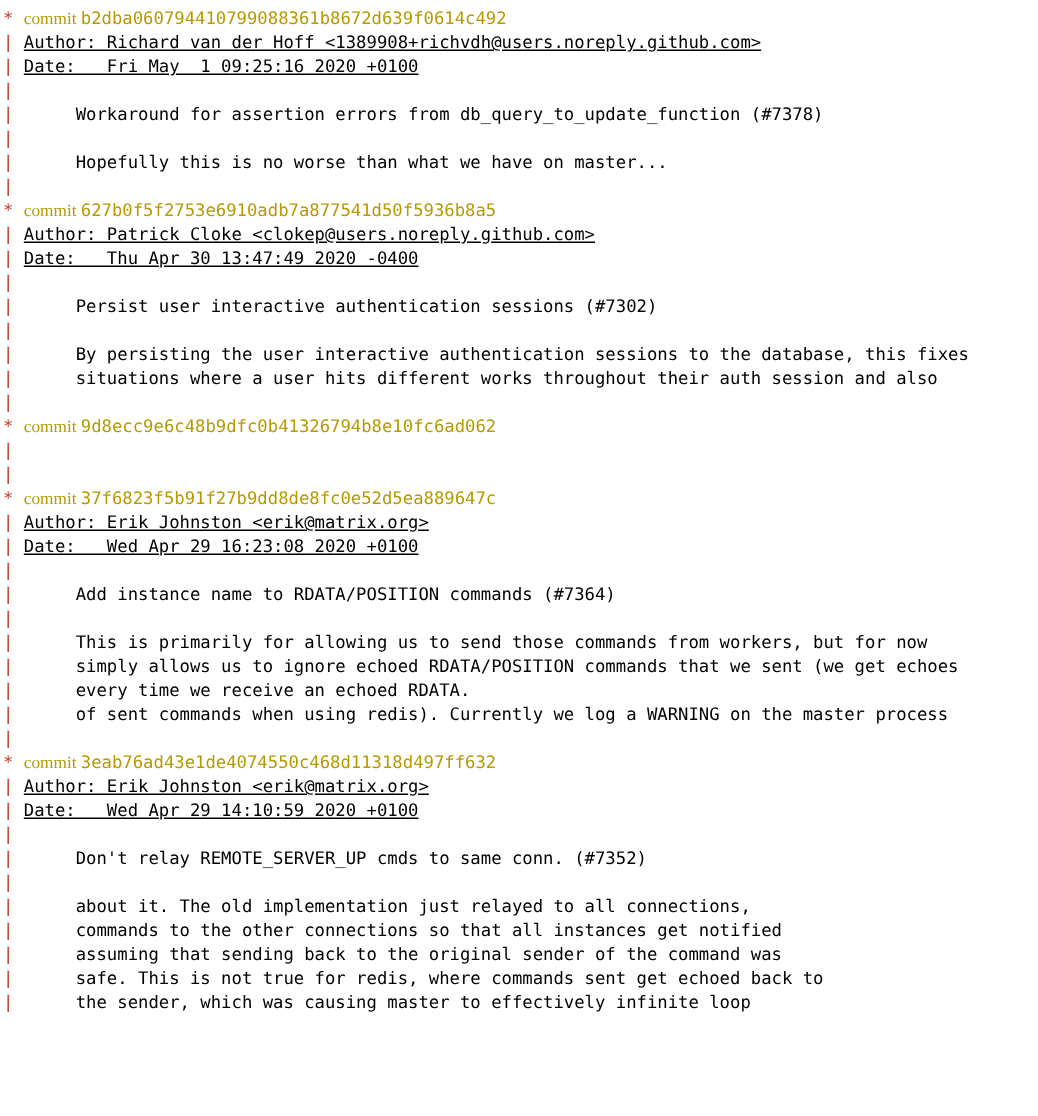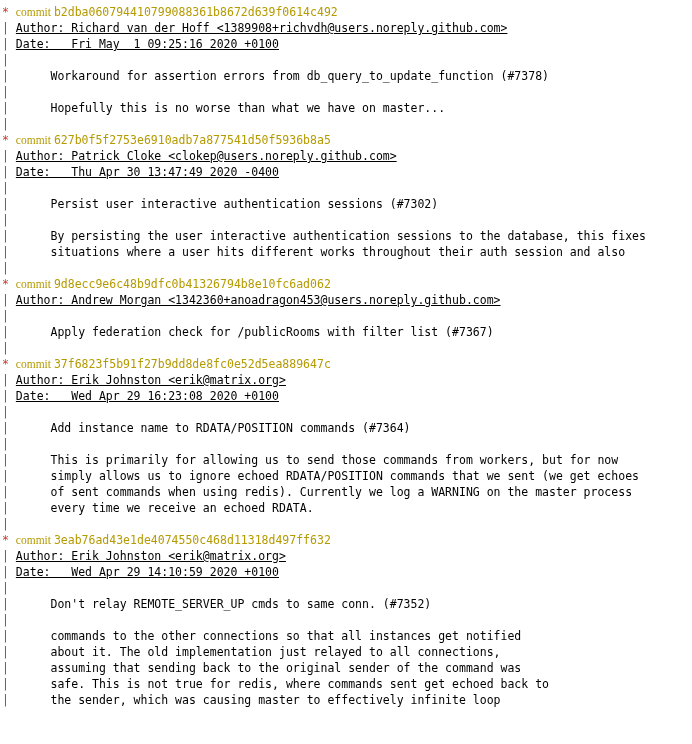--- a/index.html
+++ b/index.html
@@ -60,39 +60,37 @@
     <div class="line commit-line"><span class="star">* </span><span class="kw">commit </span><span class="hash">627b0f5f2753e6910adb7a877541d50f5936b8a5</span></div>
     <div class="line "><span class="graph-pipe">| </span><span class="meta">Author: Patrick Cloke &lt;clokep@users.noreply.github.com&gt;</span></div>
     <div class="line "><span class="graph-pipe">| </span><span class="meta">Date:   Thu Apr 30 13:47:49 2020 -0400</span></div>
     <div class="line "><span class="graph-pipe">|</span></div>
     <div class="line "><span class="graph-pipe">| </span><span class="body">     Persist user interactive authentication sessions (#7302)</span></div>
     <div class="line "><span class="graph-pipe">| </span></div>
     <div class="line "><span class="graph-pipe">| </span><span class="body">     By persisting the user interactive authentication sessions to the database, this fixes</span></div>
     <div class="line "><span class="graph-pipe">| </span><span class="body">     situations where a user hits different works throughout their auth session and also</span></div>
     <div class="line "><span class="graph-pipe">|</span></div>
     <div class="line commit-line"><span class="star">* </span><span class="kw">commit </span><span class="hash">9d8ecc9e6c48b9dfc0b41326794b8e10fc6ad062</span></div>
-    <div class="line "><span class="graph-pipe">| </span><span class="meta">Author: Andrew Morgan &lt;1342360+anoadragon453@users.noreply.github.com&gt;</span></div>
     <div class="line "><span class="graph-pipe">|</span></div>
-    <div class="line "><span class="graph-pipe">| </span><span class="body">     Apply federation check for /publicRooms with filter list (#7367)</span></div>
     <div class="line "><span class="graph-pipe">|</span></div>
     <div class="line commit-line"><span class="star">* </span><span class="kw">commit </span><span class="hash">37f6823f5b91f27b9dd8de8fc0e52d5ea889647c</span></div>
     <div class="line "><span class="graph-pipe">| </span><span class="meta">Author: Erik Johnston &lt;erik@matrix.org&gt;</span></div>
     <div class="line "><span class="graph-pipe">| </span><span class="meta">Date:   Wed Apr 29 16:23:08 2020 +0100</span></div>
     <div class="line "><span class="graph-pipe">|</span></div>
     <div class="line "><span class="graph-pipe">| </span><span class="body">     Add instance name to RDATA/POSITION commands (#7364)</span></div>
     <div class="line "><span class="graph-pipe">| </span></div>
     <div class="line "><span class="graph-pipe">| </span><span class="body">     This is primarily for allowing us to send those commands from workers, but for now</span></div>
     <div class="line "><span class="graph-pipe">| </span><span class="body">     simply allows us to ignore echoed RDATA/POSITION commands that we sent (we get echoes</span></div>
+    <div class="line "><span class="graph-pipe">| </span><span class="body">     every time we receive an echoed RDATA.</span></div>
     <div class="line "><span class="graph-pipe">| </span><span class="body">     of sent commands when using redis). Currently we log a WARNING on the master process</span></div>
-    <div class="line "><span class="graph-pipe">| </span><span class="body">     every time we receive an echoed RDATA.</span></div>
     <div class="line "><span class="graph-pipe">|</span></div>
     <div class="line commit-line"><span class="star">* </span><span class="kw">commit </span><span class="hash">3eab76ad43e1de4074550c468d11318d497ff632</span></div>
     <div class="line "><span class="graph-pipe">| </span><span class="meta">Author: Erik Johnston &lt;erik@matrix.org&gt;</span></div>
     <div class="line "><span class="graph-pipe">| </span><span class="meta">Date:   Wed Apr 29 14:10:59 2020 +0100</span></div>
     <div class="line "><span class="graph-pipe">|</span></div>
     <div class="line "><span class="graph-pipe">| </span><span class="body">     Don't relay REMOTE_SERVER_UP cmds to same conn. (#7352)</span></div>
     <div class="line "><span class="graph-pipe">| </span></div>
+    <div class="line "><span class="graph-pipe">| </span><span class="body">     about it. The old implementation just relayed to all connections,</span></div>
     <div class="line "><span class="graph-pipe">| </span><span class="body">     commands to the other connections so that all instances get notified</span></div>
-    <div class="line "><span class="graph-pipe">| </span><span class="body">     about it. The old implementation just relayed to all connections,</span></div>
     <div class="line "><span class="graph-pipe">| </span><span class="body">     assuming that sending back to the original sender of the command was</span></div>
     <div class="line "><span class="graph-pipe">| </span><span class="body">     safe. This is not true for redis, where commands sent get echoed back to</span></div>
     <div class="line "><span class="graph-pipe">| </span><span class="body">     the sender, which was causing master to effectively infinite loop</span></div>
   </div>
 
 </body></html>

